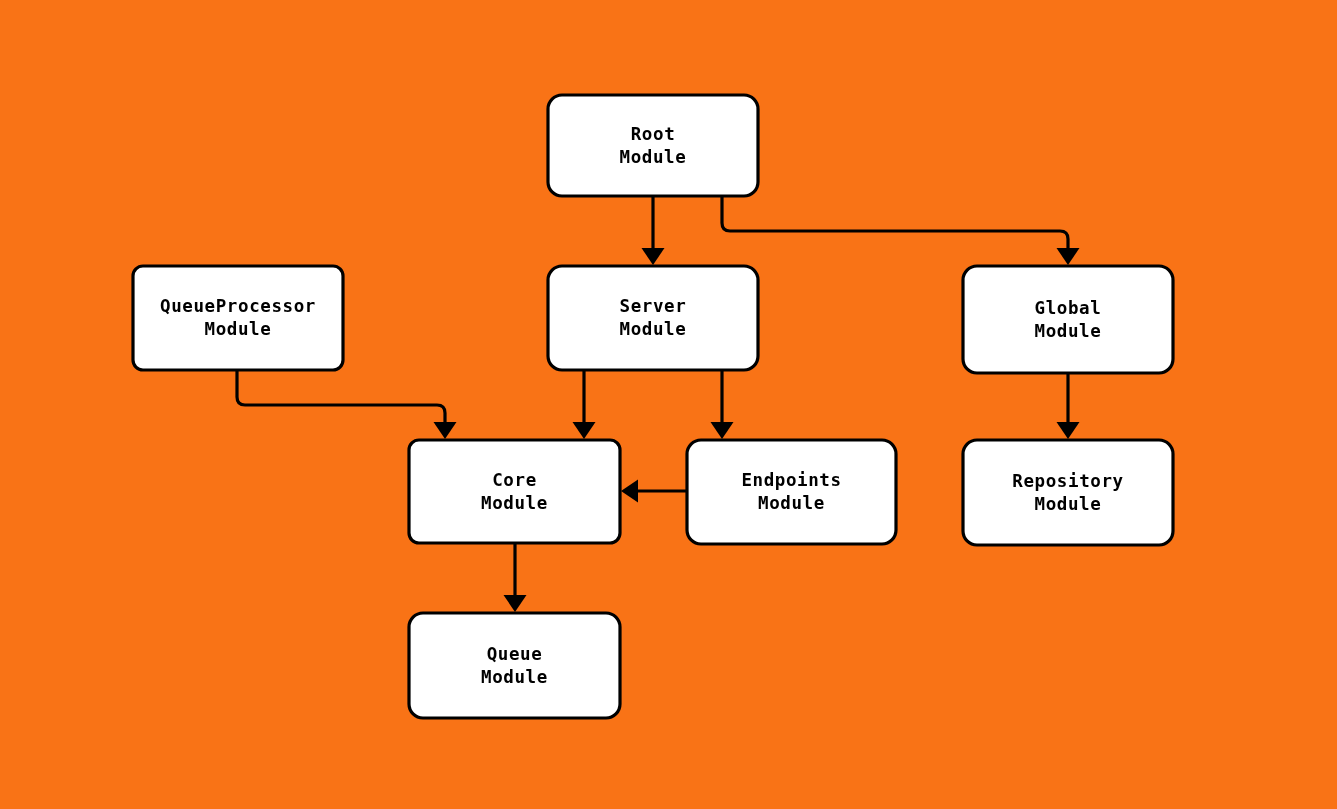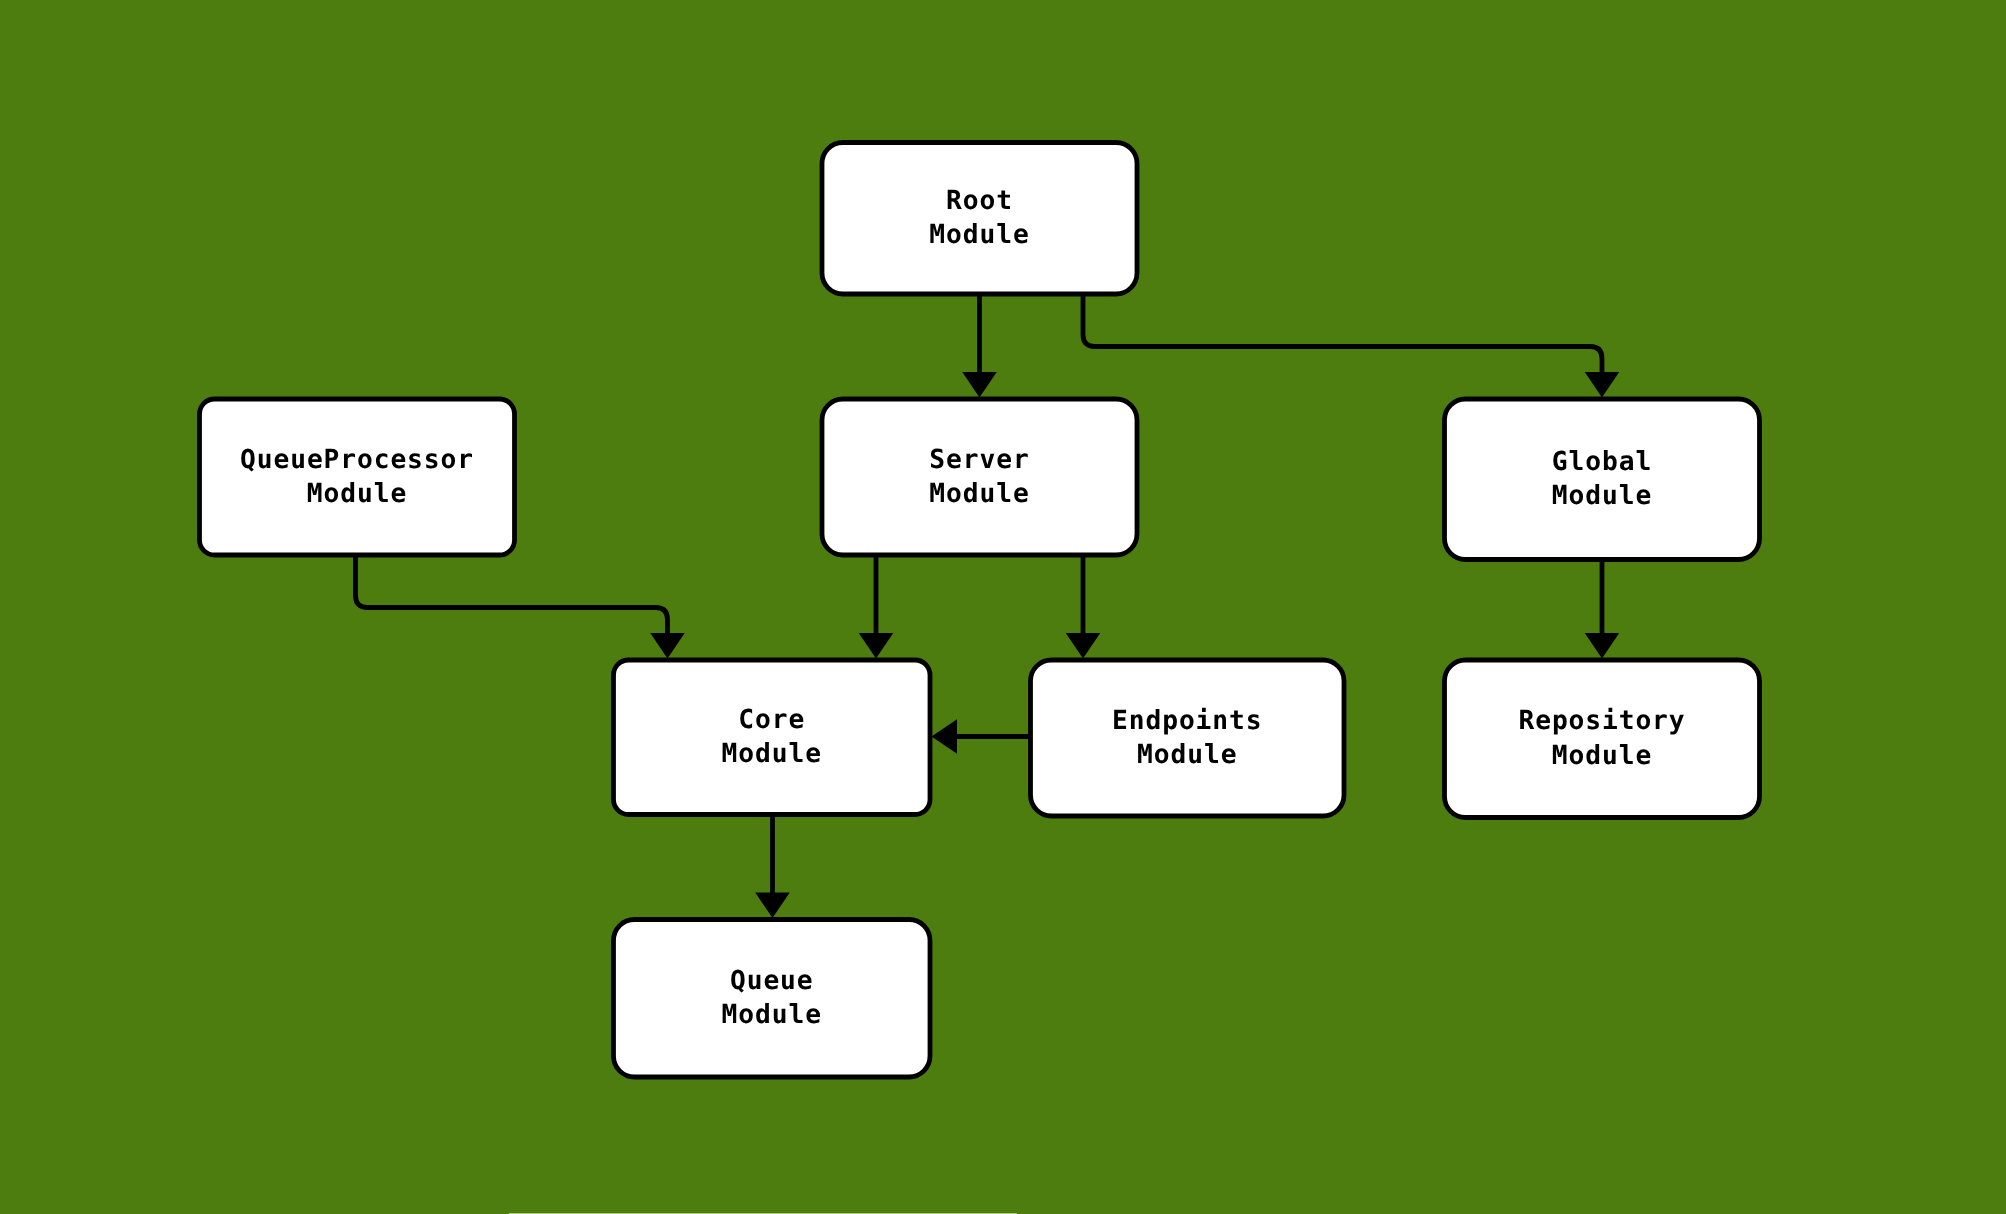--- a/index.html
+++ b/index.html
@@ -10,21 +10,21 @@
   body {
     width: 1337px;
     height: 809px;
     font-family: "DejaVu Sans Mono", "Liberation Mono", monospace;
     overflow: hidden;
   }
   #diagram-root {
     position: relative;
     width: 1337px;
     height: 809px;
-    background: #4d7c0f;
+    background: #f97316;
   }
   svg.diagram-canvas {
     position: absolute;
     top: 0;
     left: 0;
     width: 1337px;
     height: 809px;
     display: block;
   }
   .node-box {

